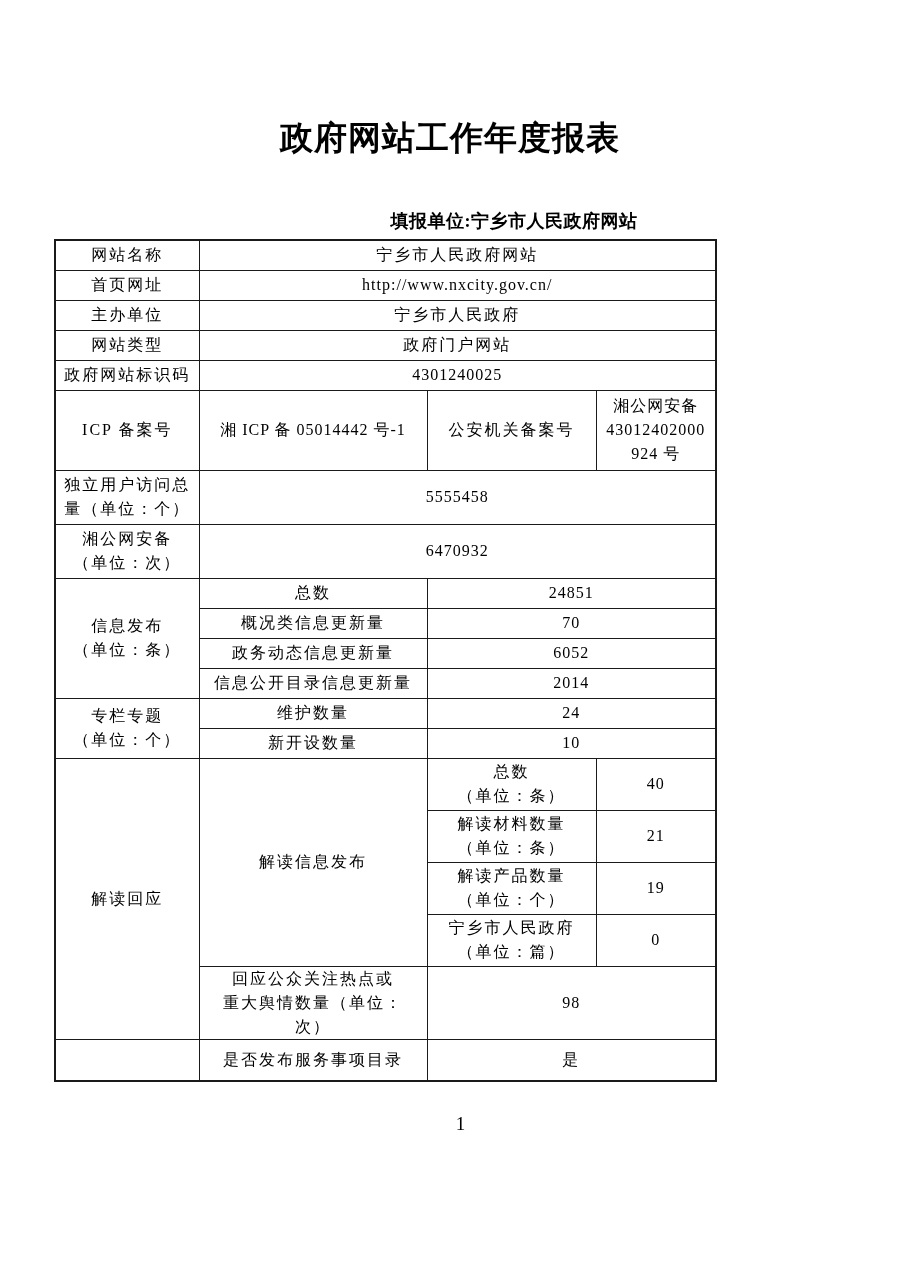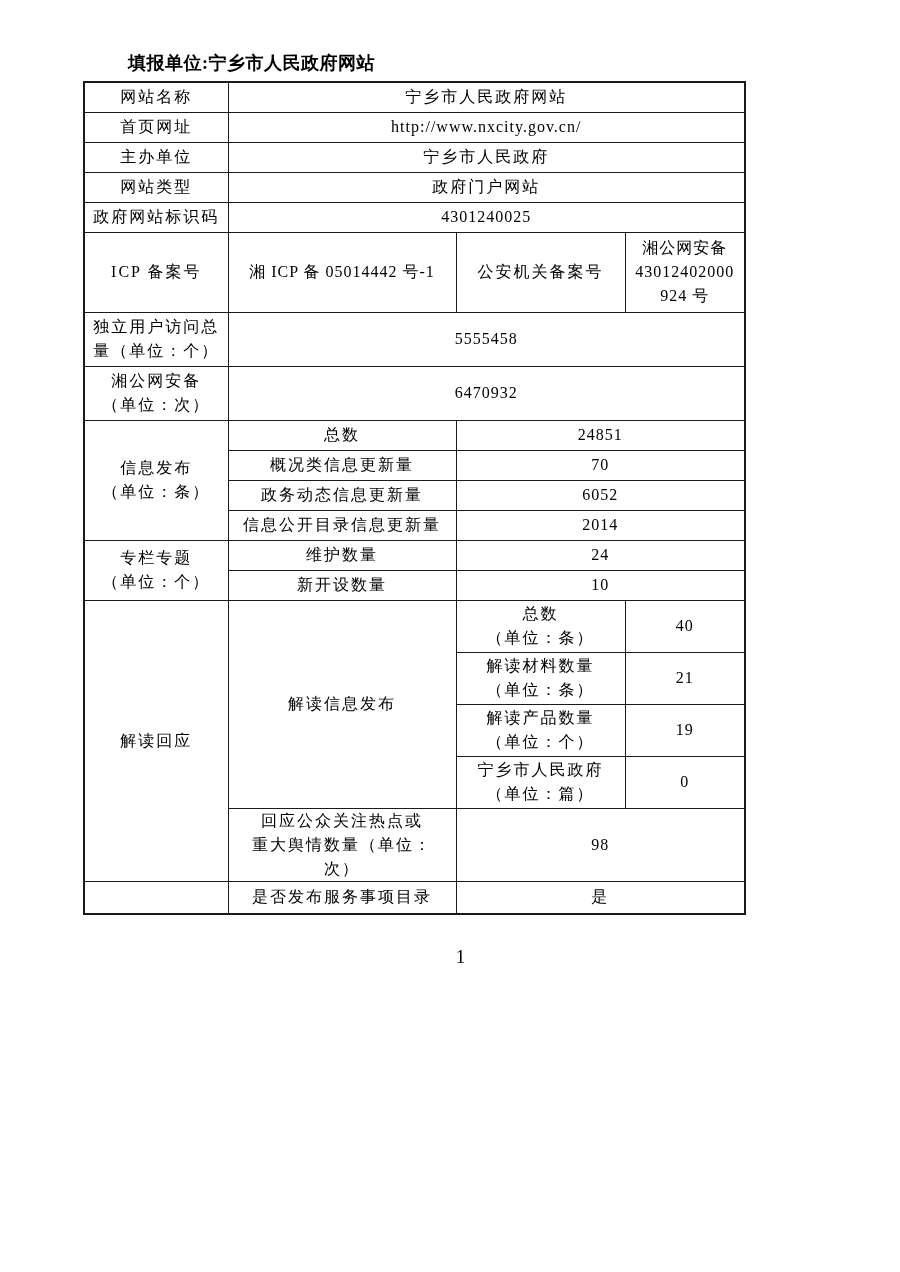--- a/index.html
+++ b/index.html
@@ -35,26 +35,27 @@
     font-size: 19px;
     line-height: 24px;
     letter-spacing: 1px;
   }
   .reporting-unit {
     margin: 52px 0 0 128px;
     font-weight: 700;
     font-size: 18px;
     line-height: 22px;
     letter-spacing: 0.5px;
+    text-align: center;
   }
   table.report-table {
     border-collapse: collapse;
     table-layout: fixed;
     width: 661px;
-    margin: 7px 0 0 83px;
+    margin: 7px 0 0 54px;
     border: 2px solid #1a1a1a;
   }
   table.report-table td {
     border: 1px solid #1a1a1a;
     text-align: center;
     vertical-align: middle;
     font-size: 16px;
     line-height: 24px;
     letter-spacing: 2px;
     padding: 0 2px;
@@ -63,34 +64,35 @@
     overflow: hidden;
   }
   table.report-table td.num {
     letter-spacing: 1px;
   }
   tr.r31 { height: 30px; }
   tr.r55 { height: 54px; }
   tr.r81 { height: 80px; }
   tr.r53 { height: 52px; }
   tr.r73 { height: 72px; }
-  tr.r34 { height: 33px; }
+  tr.r34 { height: 42px; }
   .page-number {
     width: 661px;
     margin: 30px 0 0 130px;
     text-align: center;
     font-size: 19px;
     line-height: 24px;
   }
 </style>
 </head>
 <body>
 
 <div class="doc-page">
 
+  <div class="doc-title">政府网站工作年度报表</div>
   <div class="reporting-unit">填报单位:宁乡市人民政府网站</div>
 
   <table class="report-table">
     <colgroup>
       <col style="width:144px">
       <col style="width:228px">
       <col style="width:169px">
       <col style="width:120px">
     </colgroup>
     <tbody>

